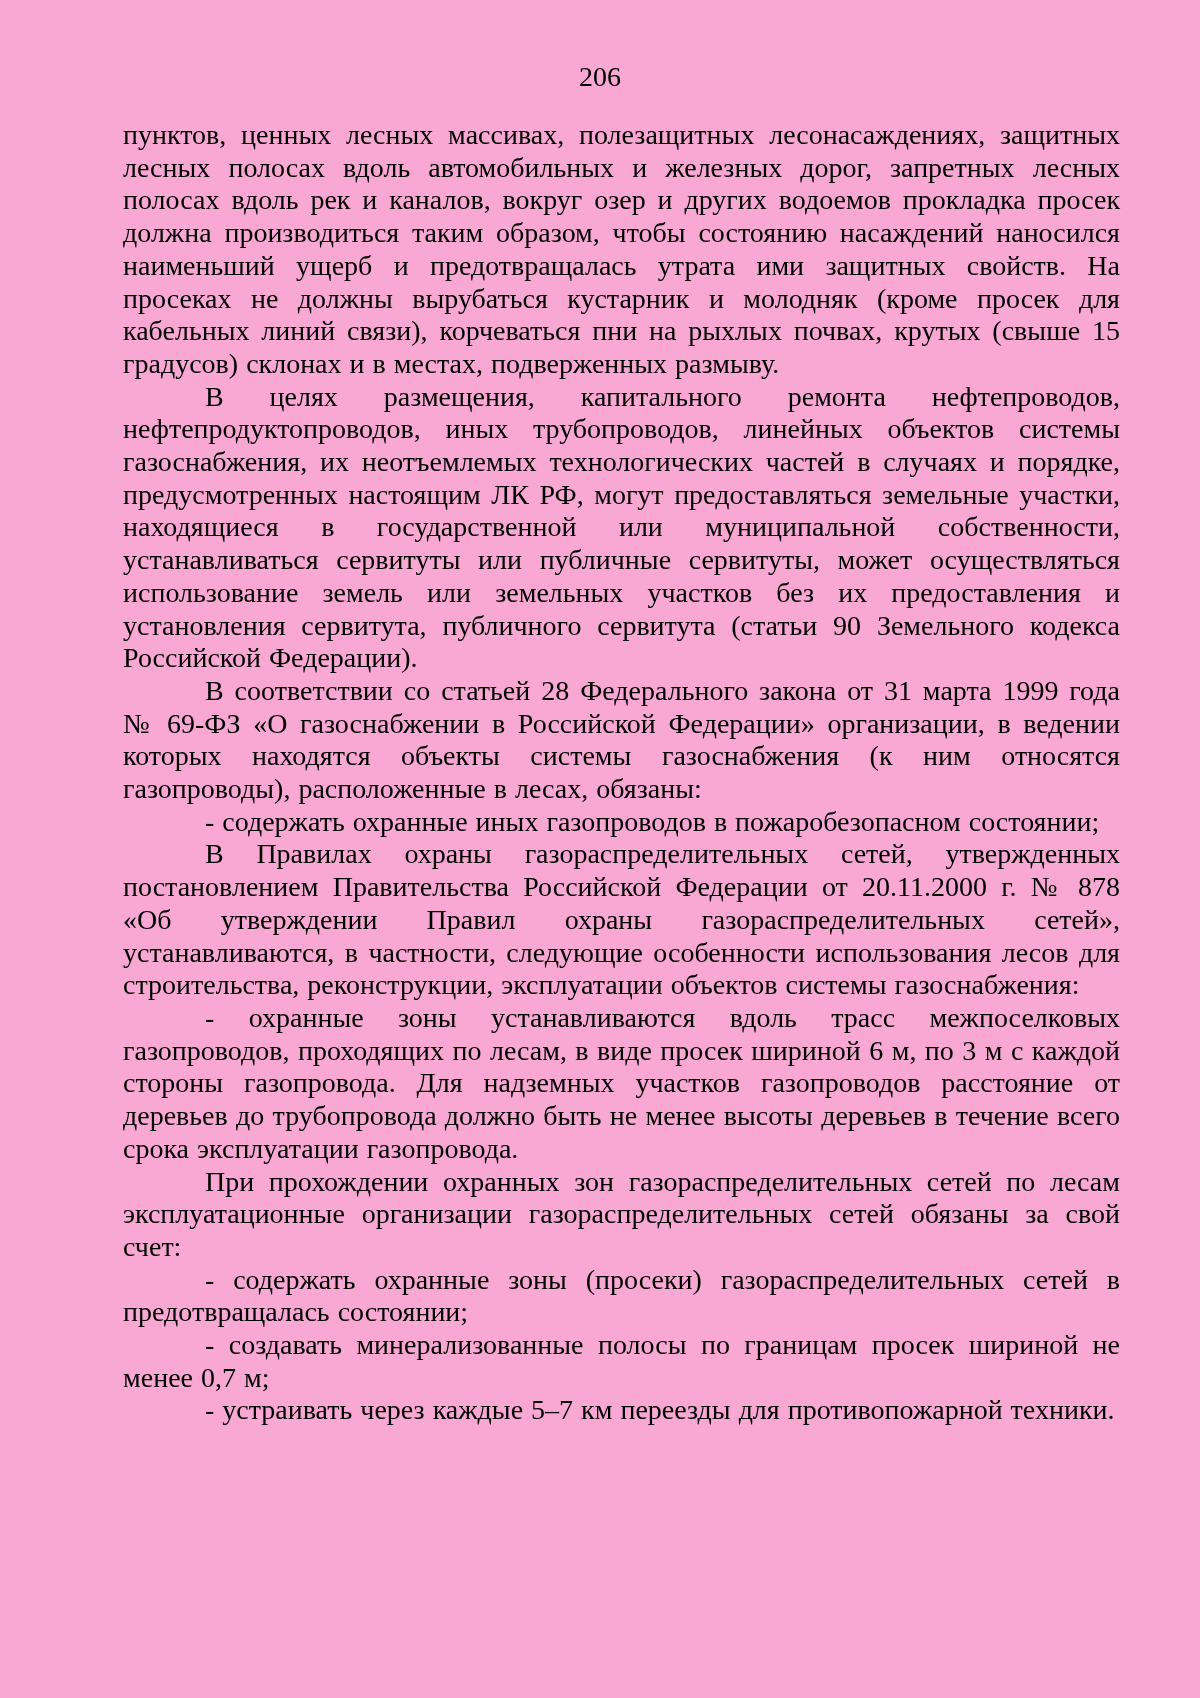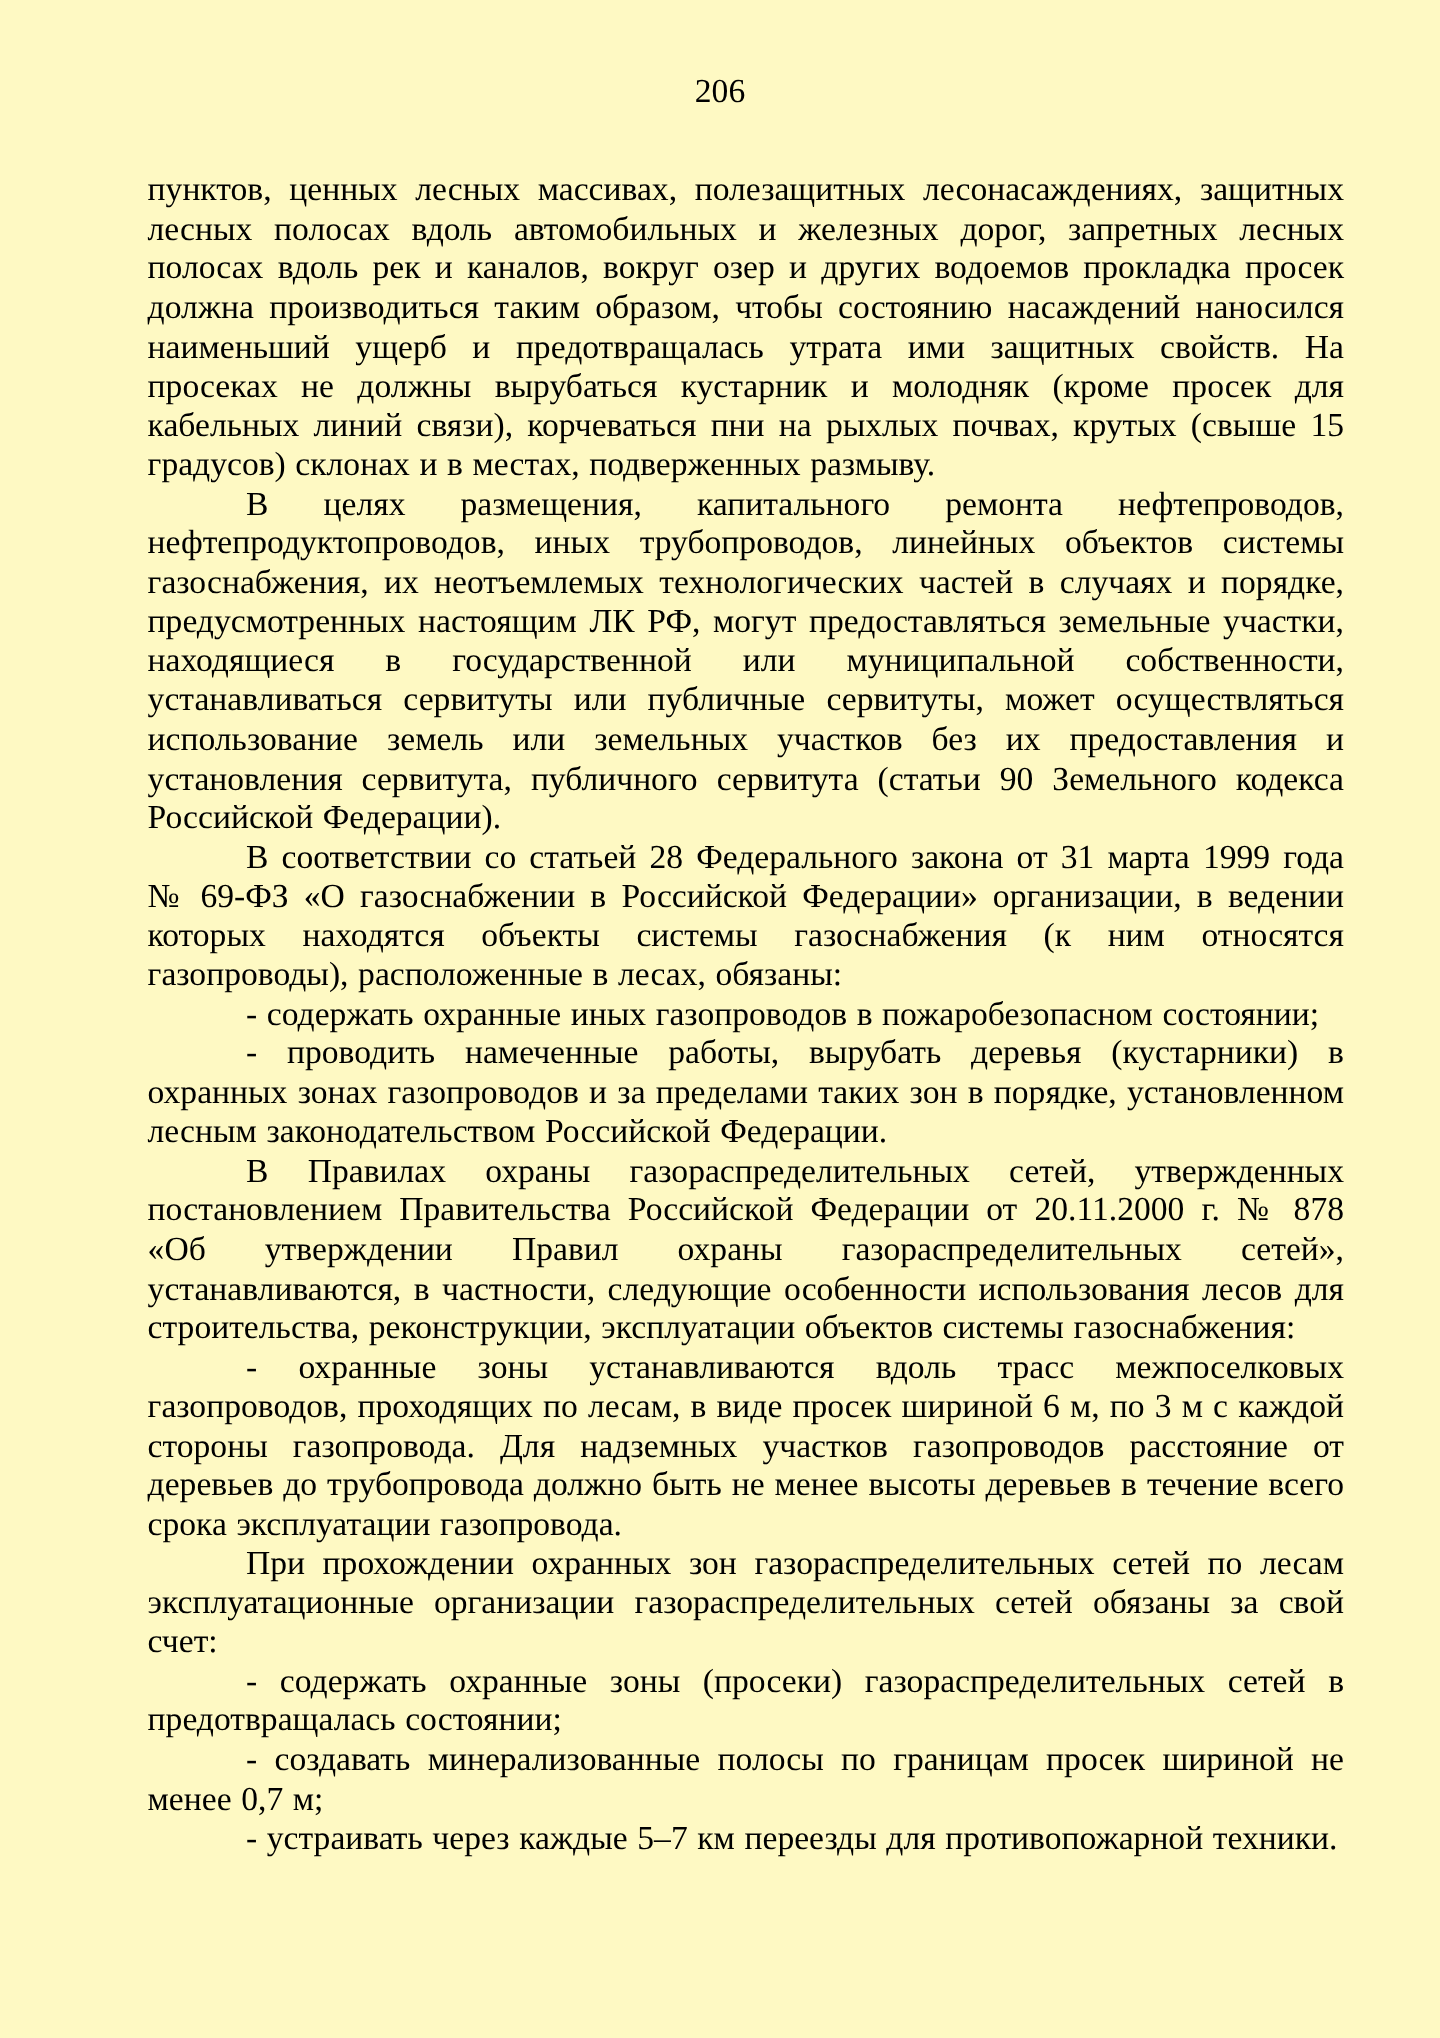--- a/index.html
+++ b/index.html
@@ -4,21 +4,21 @@
 <style>
   html, body {
     margin: 0;
     padding: 0;
     background: #ffffff;
   }
   .page {
     position: relative;
     width: 1200px;
     height: 1698px;
-    background: #fef9c3;
+    background: #f9a8d4;
     color: #000000;
     font-family: "Liberation Serif", "DejaVu Serif", serif;
     overflow: hidden;
   }
   .page-number {
     position: absolute;
     top: 60px;
     left: 0;
     width: 1200px;
     text-align: center;
@@ -36,34 +36,32 @@
     text-align-last: left;
   }
   .body-text p {
     margin: 0;
     padding: 0;
     text-indent: 82px;
     word-spacing: 1px;
   }
   .body-text p.no-indent {
     text-indent: 0;
-    margin-top: 24px;
   }
 </style>
 </head>
 <body>
 
 <div class="page">
   <div class="page-number">206</div>
   <div class="body-text" id="body-text">
       <p class="no-indent">пунктов, ценных лесных массивах, полезащитных лесонасаждениях, защитных лесных полосах вдоль автомобильных и железных дорог, запретных лесных полосах вдоль рек и каналов, вокруг озер и других водоемов прокладка просек должна производиться таким образом, чтобы состоянию насаждений наносился наименьший ущерб и предотвращалась утрата ими защитных свойств. На просеках не должны вырубаться кустарник и молодняк (кроме просек для кабельных линий связи), корчеваться пни на рыхлых почвах, крутых (свыше 15 градусов) склонах и в местах, подверженных размыву.</p>
       <p class="">В целях размещения, капитального ремонта нефтепроводов, нефтепродуктопроводов, иных трубопроводов, линейных объектов системы газоснабжения, их неотъемлемых технологических частей в случаях и порядке, предусмотренных настоящим ЛК РФ, могут предоставляться земельные участки, находящиеся в государственной или муниципальной собственности, устанавливаться сервитуты или публичные сервитуты, может осуществляться использование земель или земельных участков без их предоставления и установления сервитута, публичного сервитута (статьи 90 Земельного кодекса Российской Федерации).</p>
       <p class="">В соответствии со статьей 28 Федерального закона от 31 марта 1999 года № 69-ФЗ «О газоснабжении в Российской Федерации» организации, в ведении которых находятся объекты системы газоснабжения (к ним относятся газопроводы), расположенные в лесах, обязаны:</p>
       <p class="">- содержать охранные иных газопроводов в пожаробезопасном состоянии;</p>
-      <p class="">- проводить намеченные работы, вырубать деревья (кустарники) в охранных зонах газопроводов и за пределами таких зон в порядке, установленном лесным законодательством Российской Федерации.</p>
       <p class="">В Правилах охраны газораспределительных сетей, утвержденных постановлением Правительства Российской Федерации от 20.11.2000 г. № 878 «Об утверждении Правил охраны газораспределительных сетей», устанавливаются, в частности, следующие особенности использования лесов для строительства, реконструкции, эксплуатации объектов системы газоснабжения:</p>
       <p class="">- охранные зоны устанавливаются вдоль трасс межпоселковых газопроводов, проходящих по лесам, в виде просек шириной 6 м, по 3 м с каждой стороны газопровода. Для надземных участков газопроводов расстояние от деревьев до трубопровода должно быть не менее высоты деревьев в течение всего срока эксплуатации газопровода.</p>
       <p class="">При прохождении охранных зон газораспределительных сетей по лесам эксплуатационные организации газораспределительных сетей обязаны за свой счет:</p>
       <p class="">- содержать охранные зоны (просеки) газораспределительных сетей в предотвращалась состоянии;</p>
       <p class="">- создавать минерализованные полосы по границам просек шириной не менее 0,7 м;</p>
       <p class="">- устраивать через каждые 5–7 км переезды для противопожарной техники.</p>
     </div>
 </div>
 
 </body></html>

